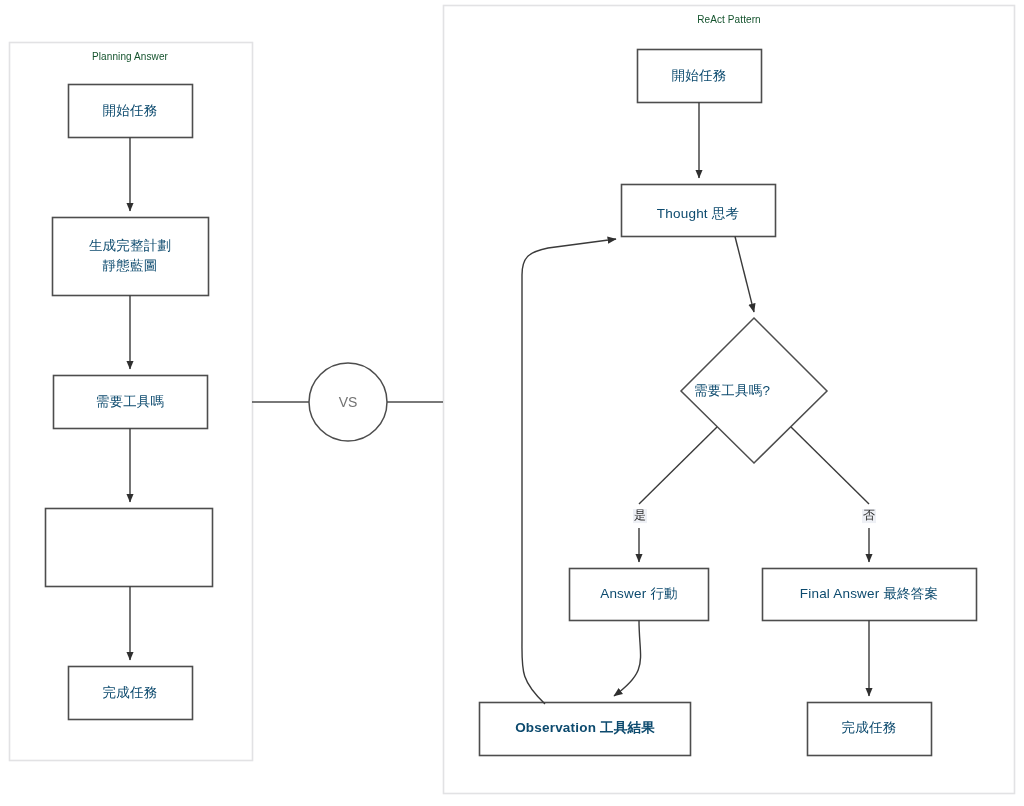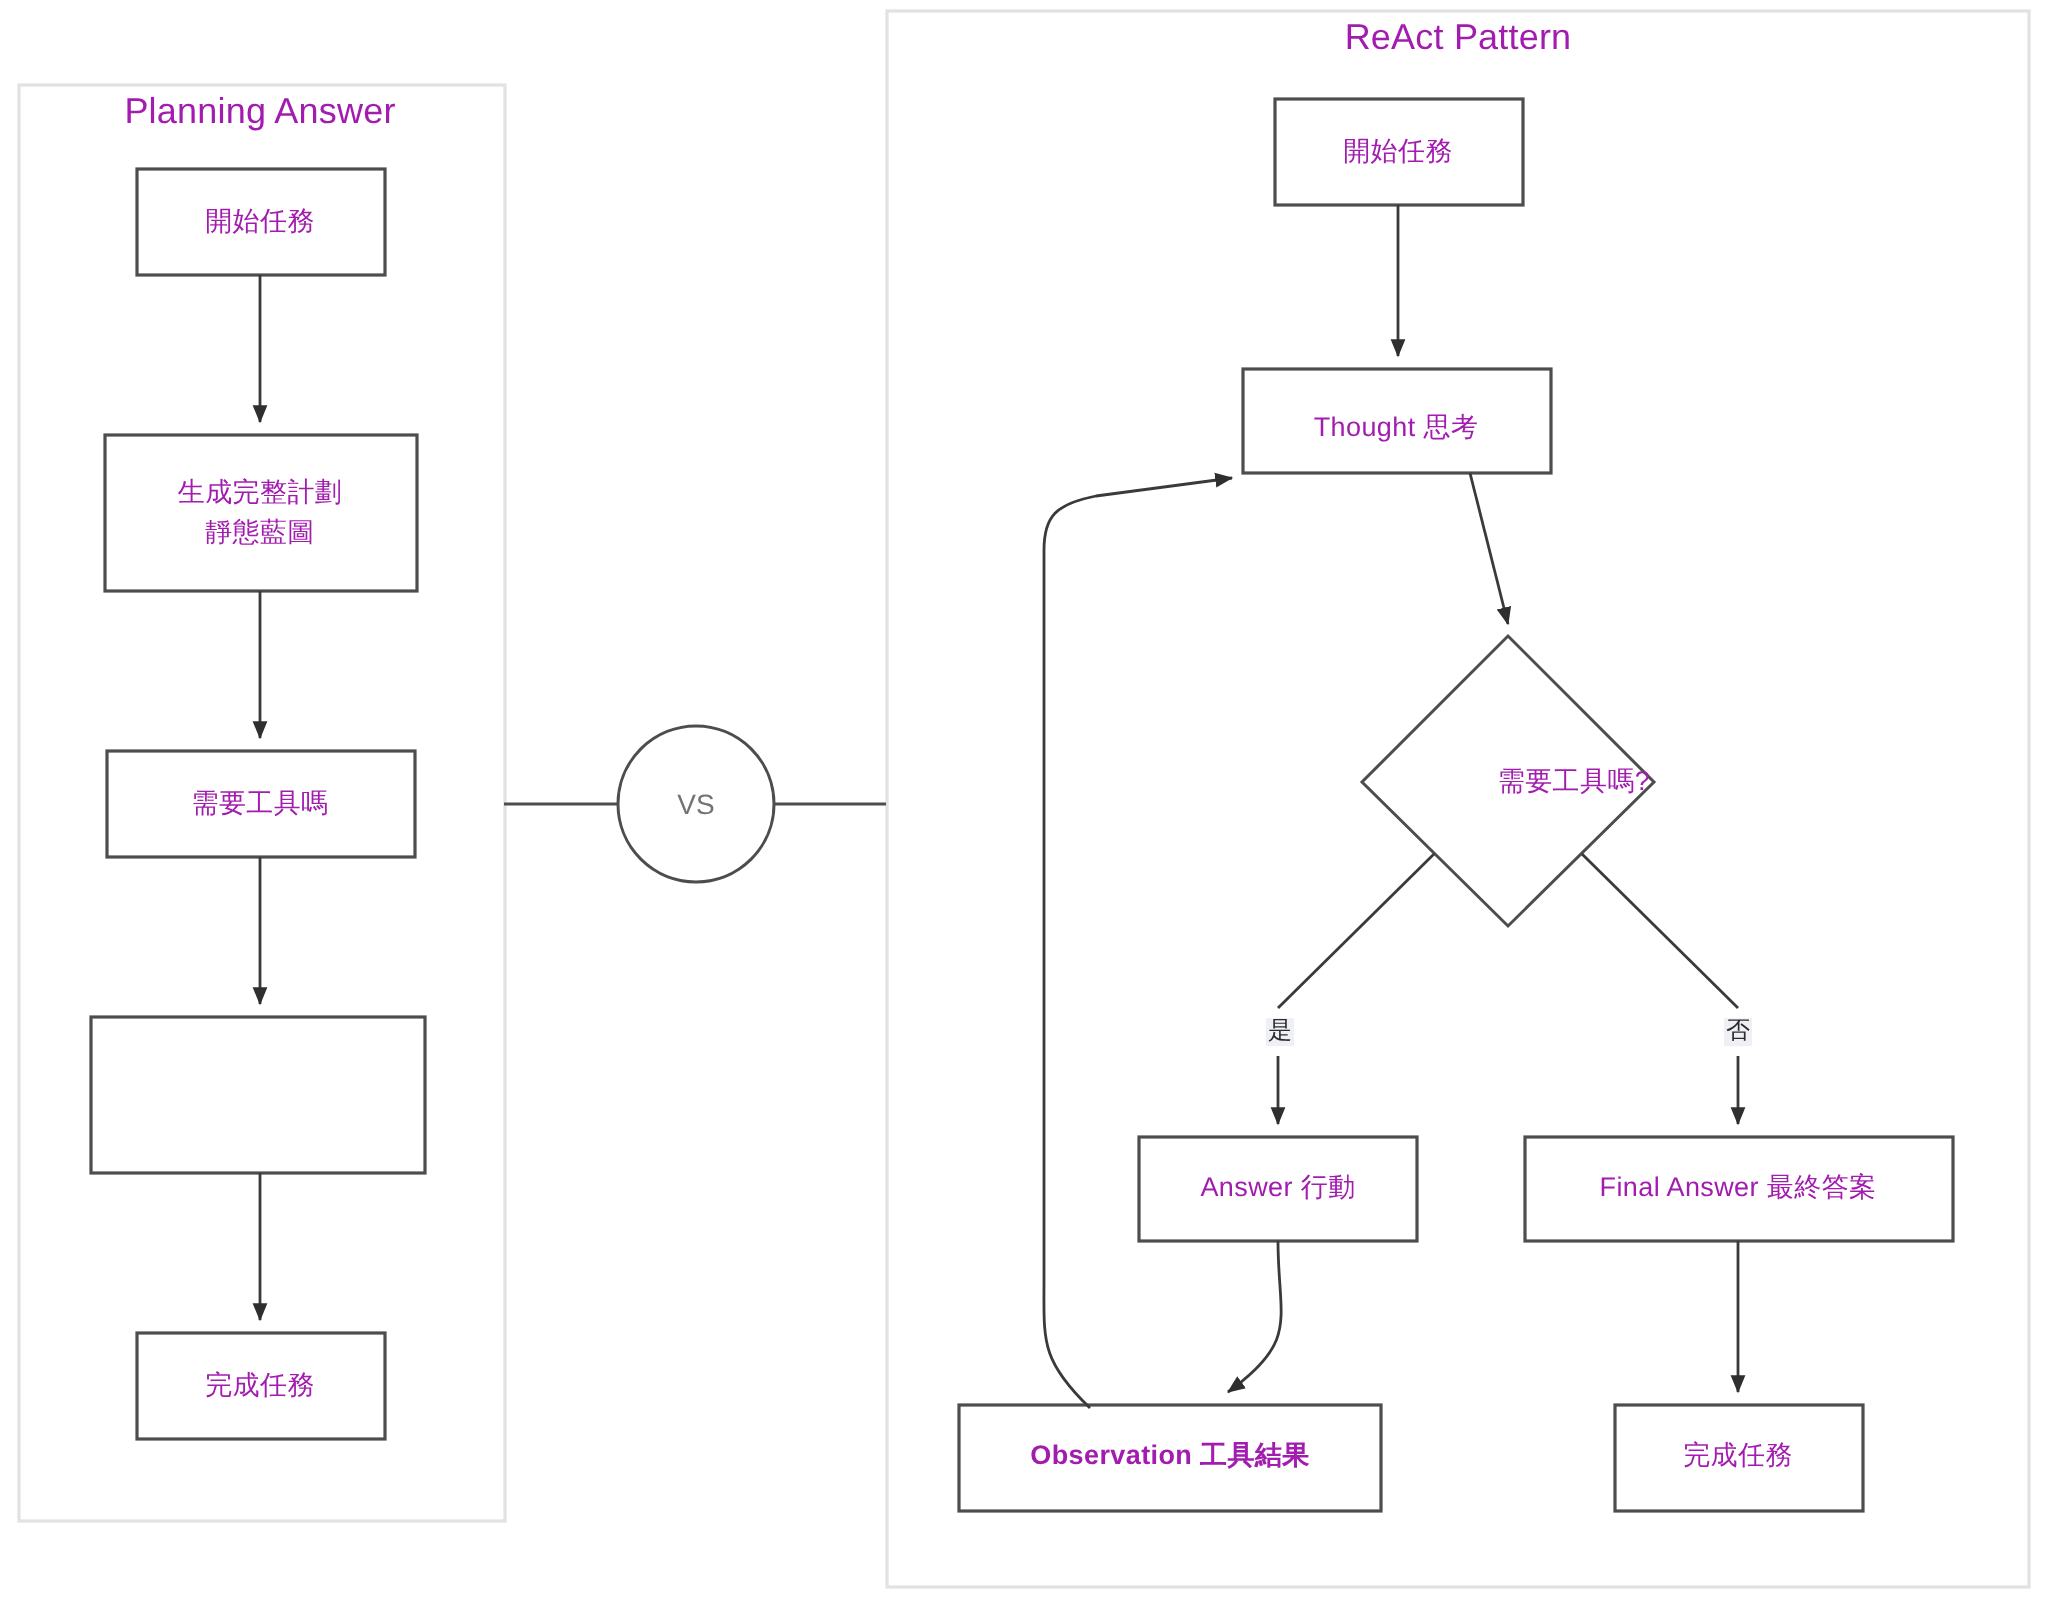--- a/index.html
+++ b/index.html
@@ -8,31 +8,31 @@
     background:#ffffff;
     font-family:"Liberation Sans","DejaVu Sans",sans-serif;
     overflow:hidden;
     position:relative;
   }
   #stage{position:absolute;left:0;top:0;width:1024px;height:806px;}
   svg#canvas{position:absolute;left:0;top:0;width:1024px;height:806px;}
 
   .panel-title{
     position:absolute;
-    font-size:18px;
-    color:#a21caf;
+    font-size:10px;
+    color:#14532d;
     white-space:nowrap;
     transform:translate(-50%,-50%);
     letter-spacing:0.1px;
   }
   .nodelabel{
     position:absolute;
     transform:translate(-50%,-50%);
     font-size:13.5px;
-    color:#a21caf;
+    color:#0c4a6e;
     text-align:center;
     white-space:pre;
     line-height:1.45;
     letter-spacing:0.2px;
   }
   .edgelabel{
     position:absolute;
     transform:translate(-50%,-50%);
     font-size:12px;
     color:#2b2b2b;
@@ -110,21 +110,21 @@
   <div class="nodelabel" style="left:130px;top:111px;">開始任務</div>
   <div class="nodelabel" style="left:130px;top:256px;">生成完整計劃
 靜態藍圖</div>
   <div class="nodelabel" style="left:130px;top:402px;">需要工具嗎</div>
   <div class="nodelabel" style="left:130px;top:693px;">完成任務</div>
 
   <div class="vslabel" style="left:348px;top:402px;">VS</div>
 
   <div class="nodelabel" style="left:699px;top:76px;">開始任務</div>
   <div class="nodelabel" style="left:698px;top:214px;">Thought 思考</div>
-  <div class="nodelabel" style="left:787px;top:391px;text-align:right;">需要工具嗎?</div>
+  <div class="nodelabel" style="left:732px;top:391px;text-align:right;">需要工具嗎?</div>
   <div class="nodelabel" style="left:639px;top:594px;">Answer 行動</div>
   <div class="nodelabel" style="left:869px;top:594px;">Final Answer 最終答案</div>
   <div class="nodelabel" style="left:585px;top:728px;font-weight:bold;">Observation 工具結果</div>
   <div class="nodelabel" style="left:869px;top:728px;">完成任務</div>
 
   <div class="edgelabel" style="left:640px;top:516px;">是</div>
   <div class="edgelabel" style="left:869px;top:516px;">否</div>
 
 </div>
 

